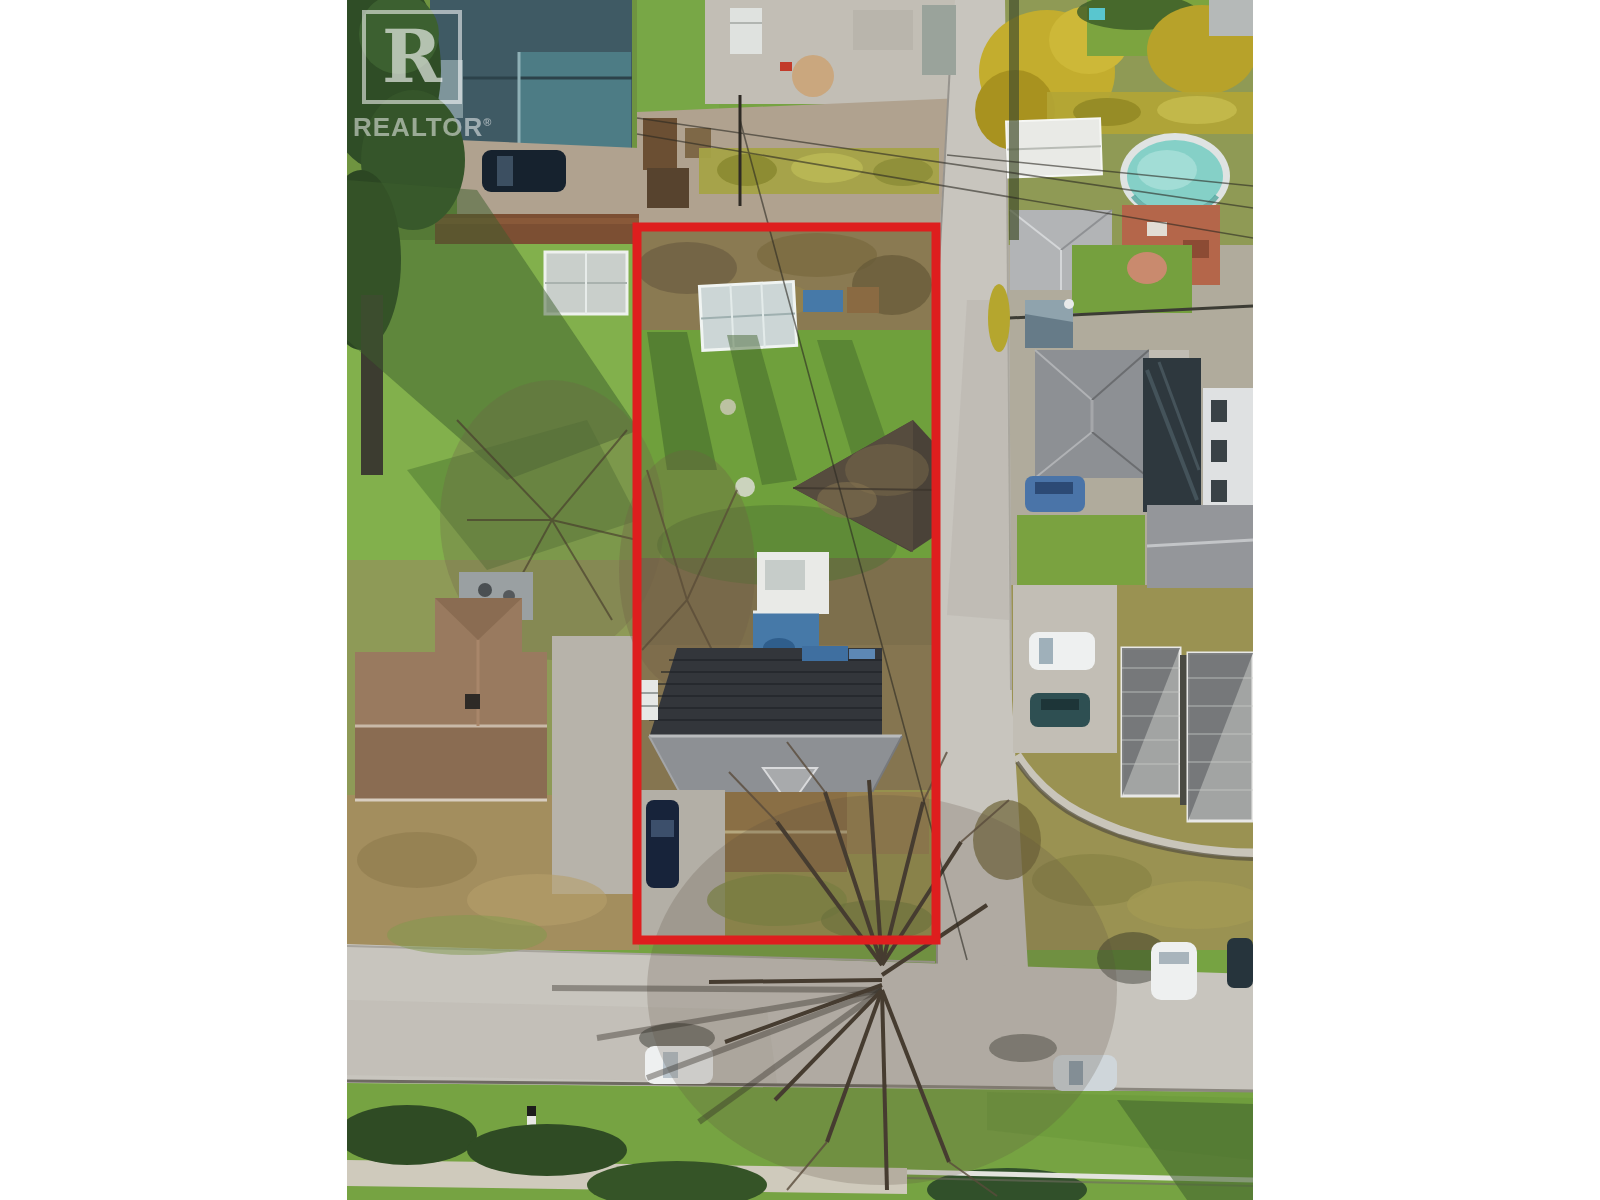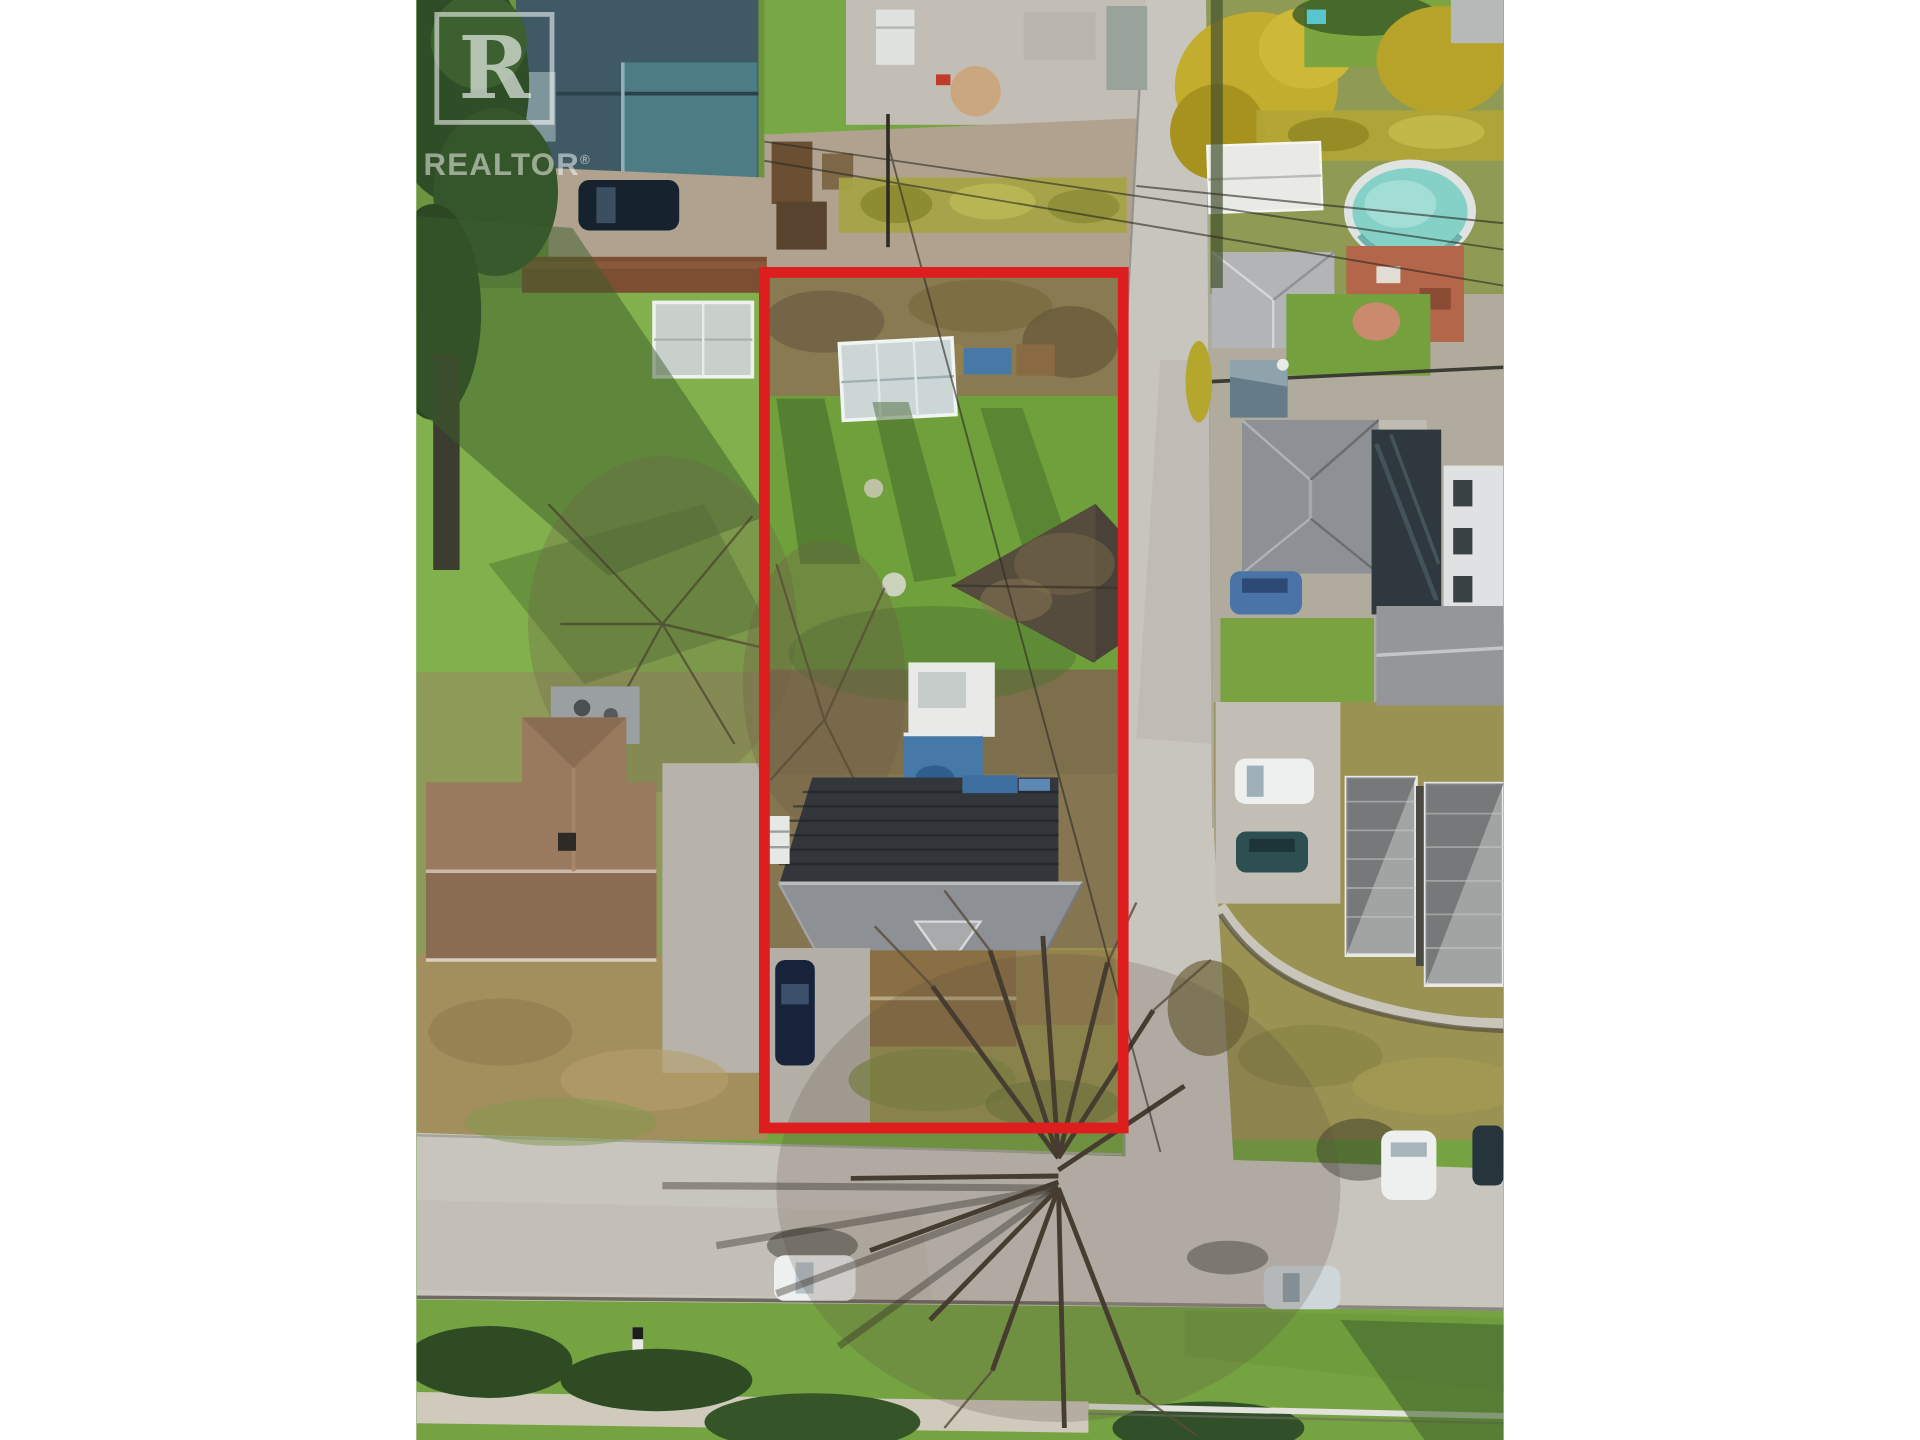--- a/index.html
+++ b/index.html
@@ -5,21 +5,21 @@
   html,body{margin:0;padding:0;background:#ffffff;}
   .canvas{position:relative;width:1600px;height:1200px;background:#ffffff;overflow:hidden;
           font-family:"Liberation Sans",sans-serif;}
   .photo{position:absolute;left:347px;top:0;width:906px;height:1200px;overflow:hidden;background:#7b9a4e;}
   .photo svg{display:block;width:906px;height:1200px;}
   .watermark{position:absolute;left:6px;top:10px;width:160px;pointer-events:none;}
   .wm-box{width:92px;height:86px;border:4px solid rgba(255,255,255,.55);margin-left:9px;
           display:flex;align-items:center;justify-content:center;}
   .wm-letter{font-family:"DejaVu Serif","Liberation Serif",serif;font-weight:bold;font-size:72px;
              line-height:1;color:rgba(255,255,255,.62);}
-  .wm-text{margin-top:18px;font-family:"Liberation Sans",sans-serif;font-weight:bold;font-size:26px;
+  .wm-text{margin-top:8px;font-family:"Liberation Sans",sans-serif;font-weight:bold;font-size:26px;
            letter-spacing:1px;color:rgba(255,255,255,.5);white-space:nowrap;}
   .wm-text sup{font-size:11px;vertical-align:super;}
 </style>
 </head>
 <body>
 
 <div class="canvas">
   <div class="photo">
     <svg viewBox="0 0 906 1200" xmlns="http://www.w3.org/2000/svg">
 

